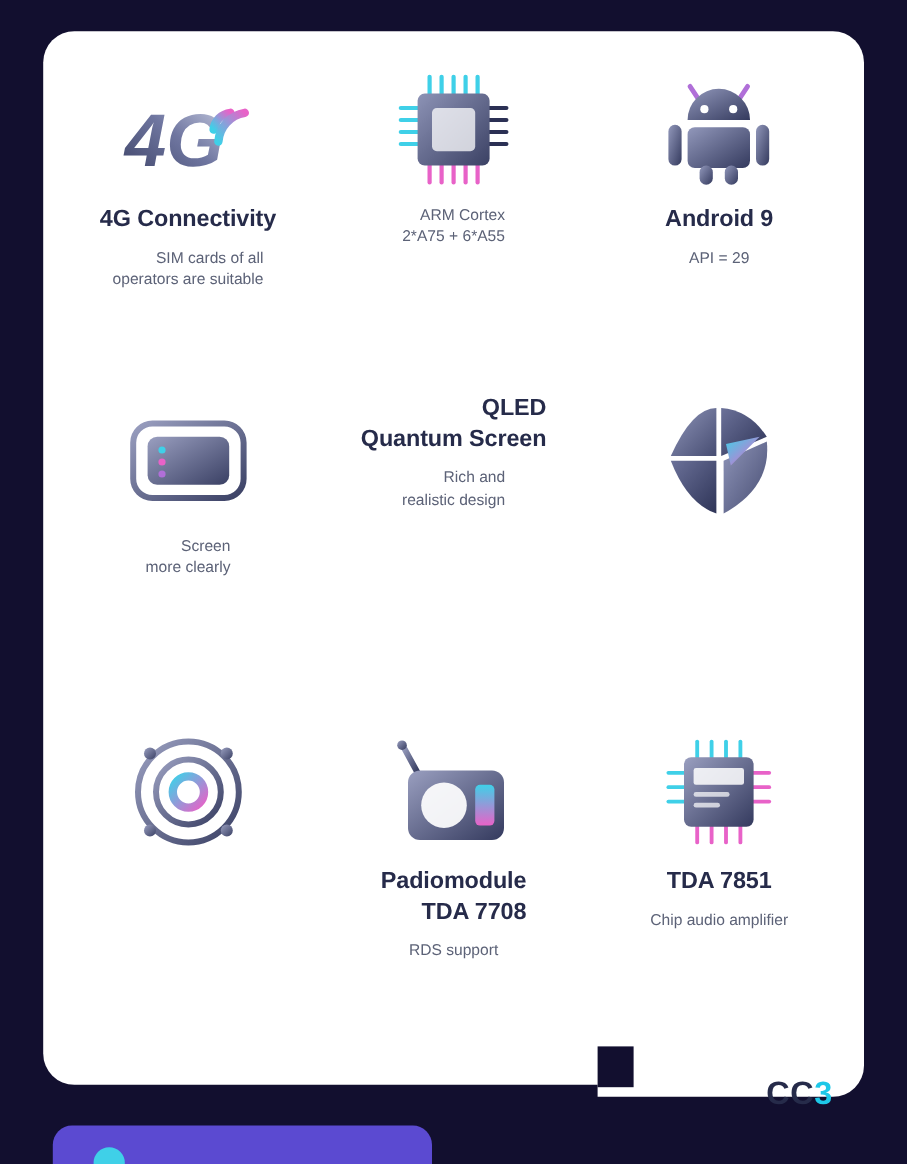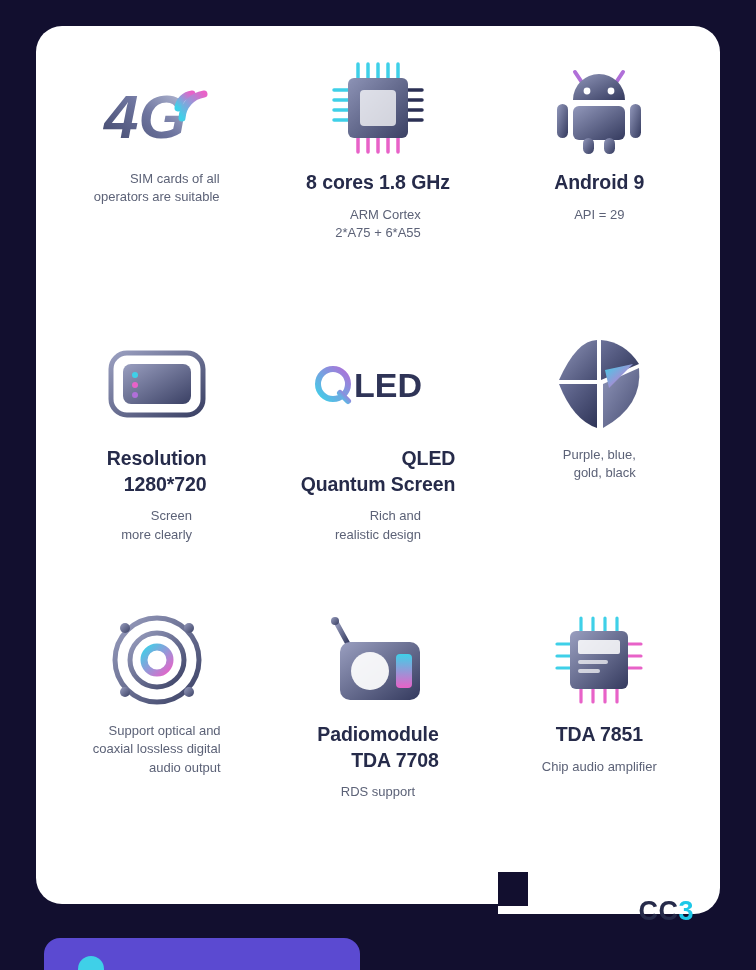--- a/index.html
+++ b/index.html
@@ -144,20 +144,21 @@
             <linearGradient id="gwave" x1="0" y1="1" x2="1" y2="0">
               <stop offset="0%" stop-color="#3fd0e8"></stop>
               <stop offset="100%" stop-color="#e862c8"></stop>
             </linearGradient>
           </defs>
           <text x="2" y="76" font-family="Liberation Sans, sans-serif" font-size="62" font-weight="bold" font-style="italic" fill="url(#g4g)">4G</text>
           <path d="M76 46 a16 16 0 0 1 14 -14" stroke="url(#gwave)" stroke-width="7" fill="none" stroke-linecap="round"></path>
           <path d="M80 56 a26 26 0 0 1 22 -24" stroke="url(#gwave)" stroke-width="7" fill="none" stroke-linecap="round"></path>
         </svg>
       </div>
+      <div class="title">4G Connectivity</div>
       <div class="sub" style="white-space:pre-line">SIM cards of all
 operators are suitable</div>
     </div>
 
     <div class="cell">
       <div class="icon-wrap">
         <svg width="100" height="100" viewBox="0 0 100 100">
           <defs>
             <linearGradient id="gchip" x1="0" y1="0" x2="1" y2="1">
               <stop offset="0%" stop-color="#8d93b6"></stop>
@@ -187,21 +188,20 @@
           <g stroke="#2b3054" stroke-width="3.5" stroke-linecap="round">
             <line x1="78" y1="32" x2="94" y2="32"></line>
             <line x1="78" y1="42" x2="94" y2="42"></line>
             <line x1="78" y1="52" x2="94" y2="52"></line>
             <line x1="78" y1="62" x2="94" y2="62"></line>
           </g>
           <rect x="20" y="20" width="60" height="60" rx="6" fill="url(#gchip)"></rect>
           <rect x="32" y="32" width="36" height="36" rx="4" fill="#ffffff" opacity="0.75"></rect>
         </svg>
       </div>
-      <div class="title">8 cores 1.8 GHz</div>
       <div class="sub" style="white-space:pre-line">ARM Cortex
 2*A75 + 6*A55</div>
     </div>
 
     <div class="cell">
       <div class="icon-wrap">
         <svg width="100" height="96" viewBox="0 0 100 96">
           <defs>
             <linearGradient id="gand" x1="0" y1="0" x2="1" y2="1">
               <stop offset="0%" stop-color="#9298bb"></stop>
@@ -233,40 +233,25 @@
               <stop offset="100%" stop-color="#3a4064"></stop>
             </linearGradient>
           </defs>
           <rect x="4" y="8" width="92" height="62" rx="16" fill="none" stroke="url(#gscr)" stroke-width="5"></rect>
           <rect x="16" y="19" width="68" height="40" rx="8" fill="url(#gscr)"></rect>
           <circle cx="28" cy="30" r="3" fill="#3fd0e8"></circle>
           <circle cx="28" cy="40" r="3" fill="#e862c8"></circle>
           <circle cx="28" cy="50" r="3" fill="#b06fd8"></circle>
         </svg>
       </div>
-      <div class="title" style="white-space:pre-line">Resolution
-1280*720</div>
       <div class="sub" style="white-space:pre-line">Screen
 more clearly</div>
     </div>
 
     <div class="cell">
-      <div class="icon-wrap">
-        <svg width="132" height="48" viewBox="0 0 132 48">
-          <defs>
-            <linearGradient id="gq" x1="0" y1="1" x2="1" y2="0">
-              <stop offset="0%" stop-color="#3fd0e8"></stop>
-              <stop offset="100%" stop-color="#b06fd8"></stop>
-            </linearGradient>
-          </defs>
-          <circle cx="21" cy="24" r="15" fill="none" stroke="url(#gq)" stroke-width="6"></circle>
-          <line x1="28" y1="33" x2="36" y2="41" stroke="url(#gq)" stroke-width="6" stroke-linecap="round"></line>
-          <text x="42" y="37" font-family="Liberation Sans, sans-serif" font-size="34" font-weight="bold" fill="#2f3457">LED</text>
-        </svg>
-      </div>
       <div class="title" style="white-space:pre-line">QLED
 Quantum Screen</div>
       <div class="sub" style="white-space:pre-line">Rich and
 realistic design</div>
     </div>
 
     <div class="cell">
       <div class="icon-wrap">
         <svg width="96" height="96" viewBox="0 0 96 96">
           <defs>
@@ -283,22 +268,20 @@
               <stop offset="100%" stop-color="#e862c8"></stop>
             </linearGradient>
           </defs>
           <path d="M46 4 L46 44 L8 44 Q26 4 46 4 Z" fill="url(#gp1)"></path>
           <path d="M50 4 Q74 6 88 28 L50 44 Z" fill="url(#gp2)"></path>
           <path d="M46 48 L46 92 Q22 84 8 48 Z" fill="url(#gp2)"></path>
           <path d="M88 32 Q92 70 52 92 L52 48 Z" fill="url(#gp1)"></path>
           <path d="M54 34 L82 28 L58 52 Z" fill="url(#gp3)"></path>
         </svg>
       </div>
-      <div class="sub" style="white-space:pre-line">Purple, blue,
-gold, black</div>
     </div>
 
     <div class="cell">
       <div class="icon-wrap">
         <svg width="96" height="96" viewBox="0 0 96 96">
           <defs>
             <linearGradient id="gspk" x1="0" y1="0" x2="1" y2="1">
               <stop offset="0%" stop-color="#9a9fc0"></stop>
               <stop offset="100%" stop-color="#3a4064"></stop>
             </linearGradient>
@@ -309,23 +292,20 @@
           </defs>
           <circle cx="48" cy="48" r="42" fill="none" stroke="url(#gspk)" stroke-width="5"></circle>
           <circle cx="48" cy="48" r="27" fill="none" stroke="url(#gspk)" stroke-width="5"></circle>
           <circle cx="48" cy="48" r="13" fill="none" stroke="url(#gspkc)" stroke-width="7"></circle>
           <circle cx="16" cy="16" r="5" fill="url(#gspk)"></circle>
           <circle cx="80" cy="16" r="5" fill="url(#gspk)"></circle>
           <circle cx="16" cy="80" r="5" fill="url(#gspk)"></circle>
           <circle cx="80" cy="80" r="5" fill="url(#gspk)"></circle>
         </svg>
       </div>
-      <div class="sub" style="white-space:pre-line">Support optical and
-coaxial lossless digital
-audio output</div>
     </div>
 
     <div class="cell">
       <div class="icon-wrap">
         <svg width="104" height="92" viewBox="0 0 104 92">
           <defs>
             <linearGradient id="grad1" x1="0" y1="0" x2="1" y2="1">
               <stop offset="0%" stop-color="#9a9fc0"></stop>
               <stop offset="100%" stop-color="#343a5e"></stop>
             </linearGradient>

